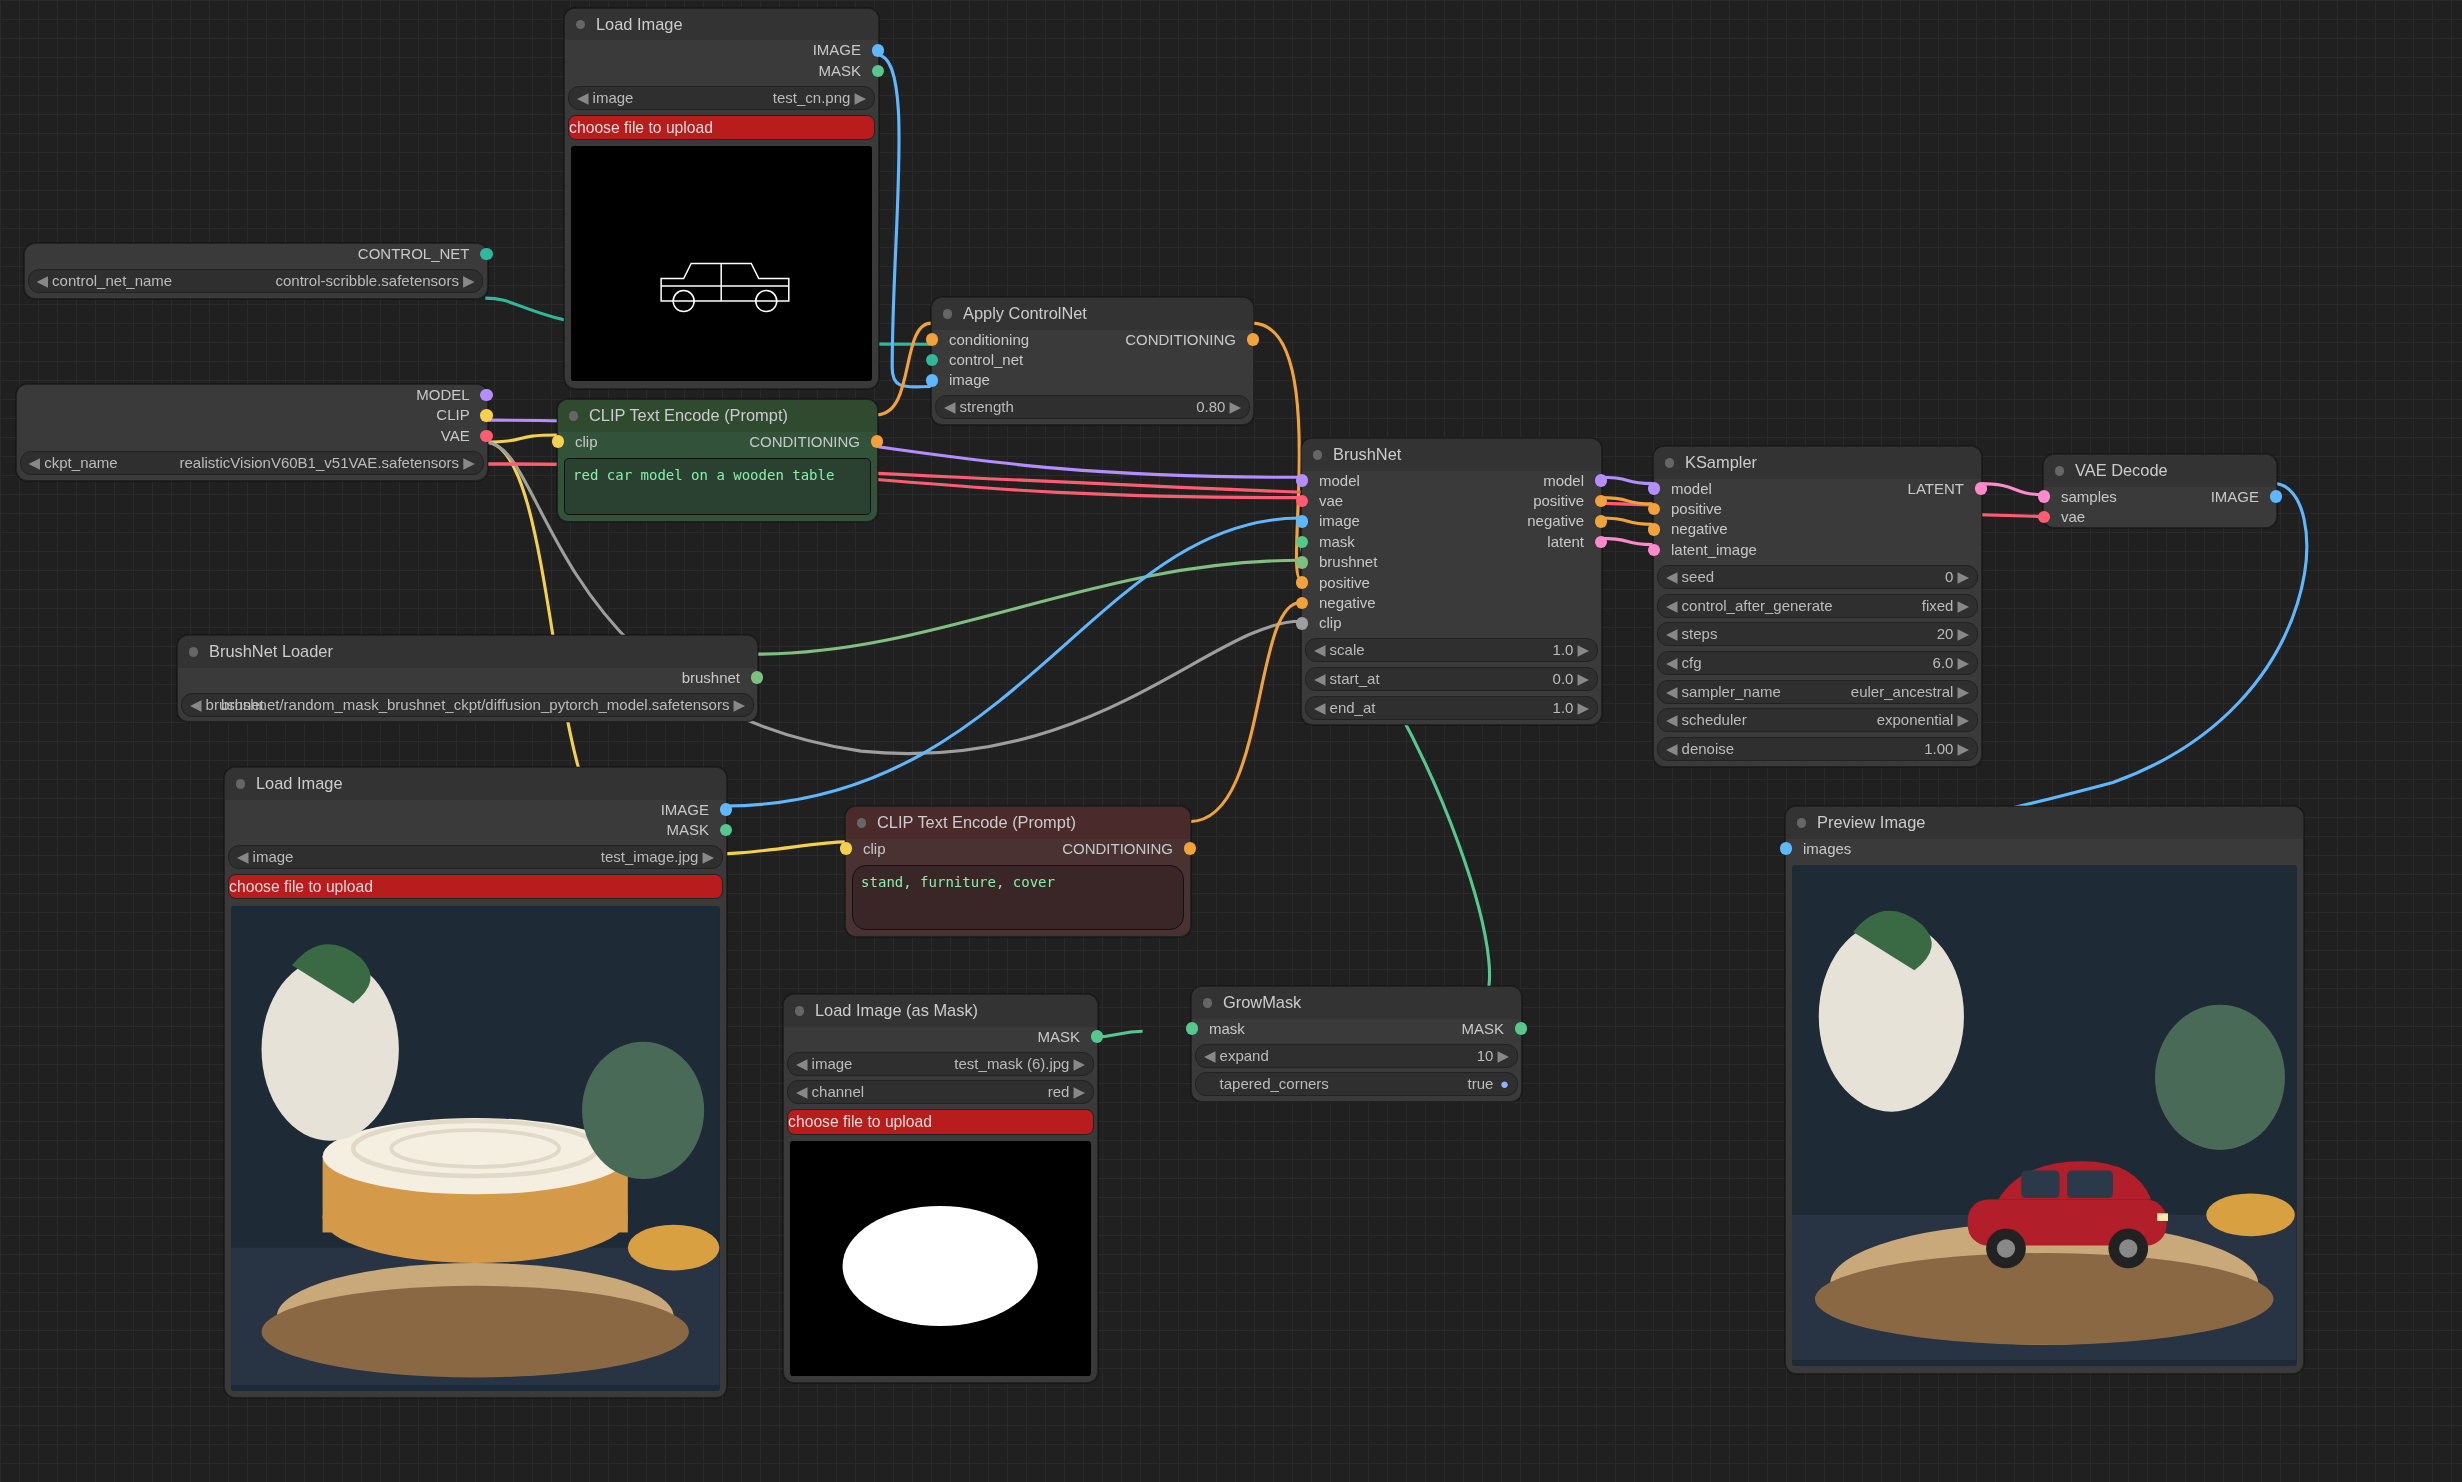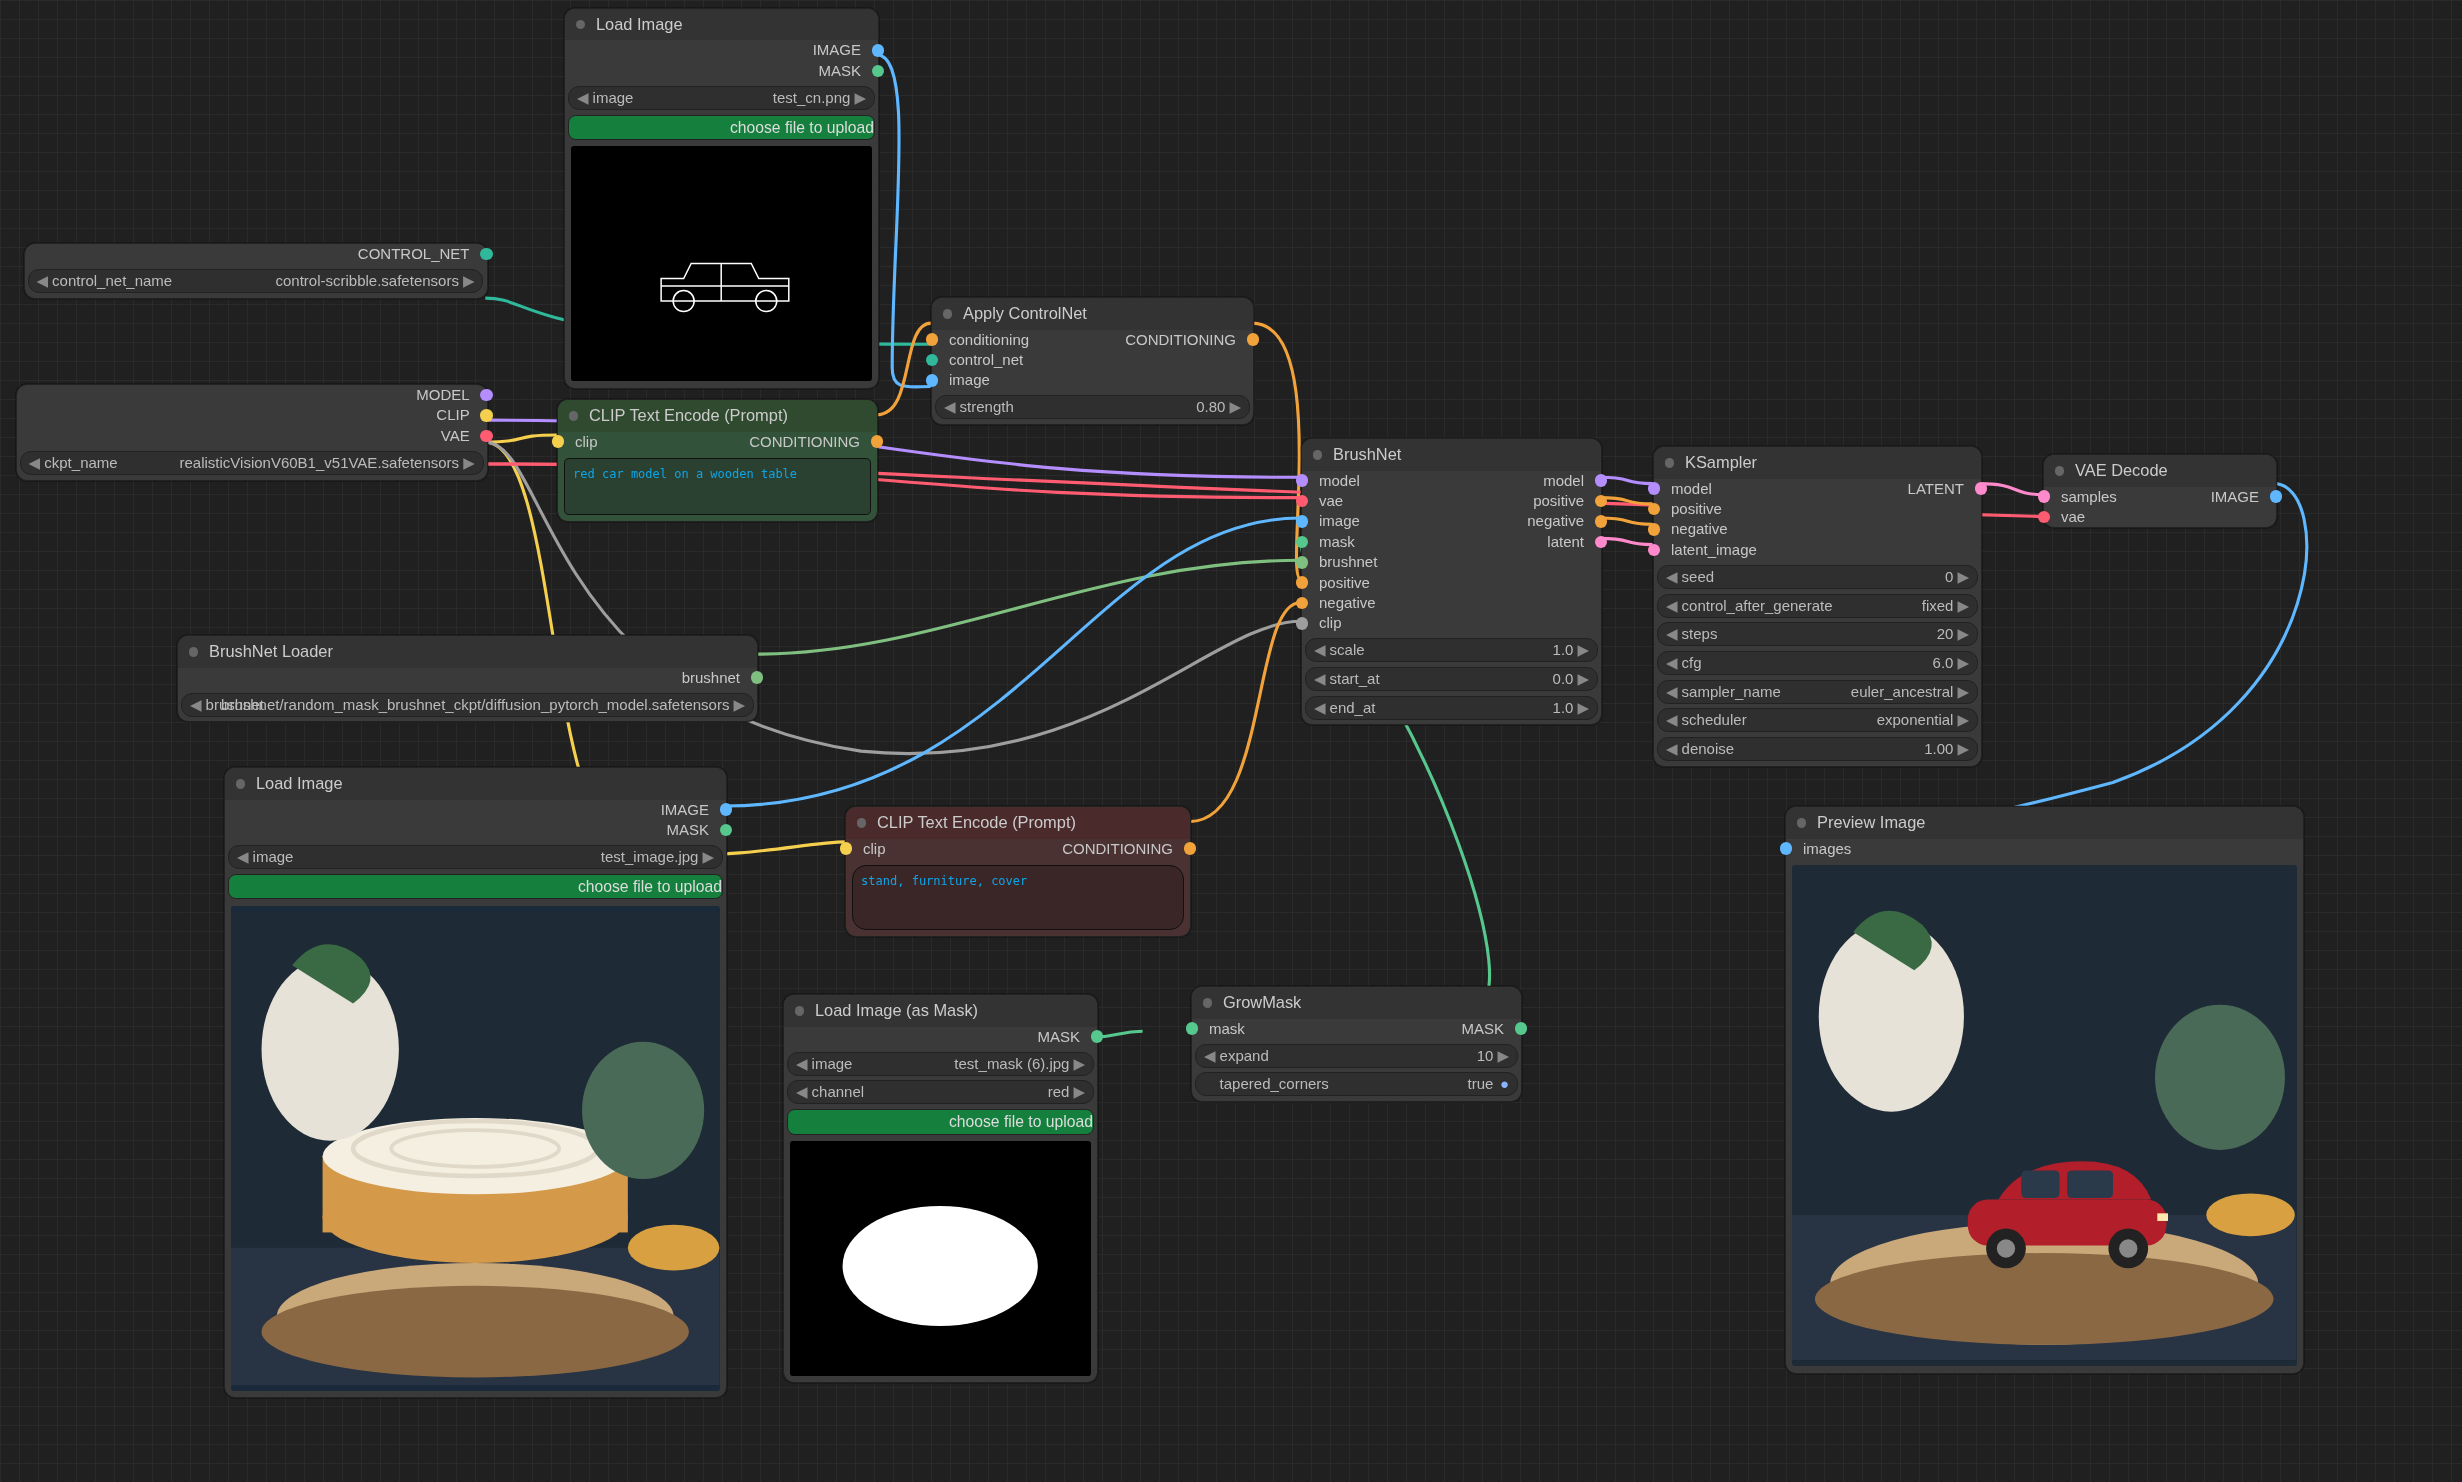--- a/index.html
+++ b/index.html
@@ -16,23 +16,23 @@
   .io-left{position:absolute;left:17px;font-size:15px;}
   .io-right{position:absolute;right:17px;font-size:15px;text-align:right;}
   .port{position:absolute;width:12.5px;height:12.5px;border-radius:50%;top:3.9px;}
   .port.left{left:-6.3px;}
   .port.right{right:-6.3px;}
   .widget{background:#2f2f2f;border:0.8px solid #222;border-radius:11px;margin:4.7px 3.1px;height:22px;line-height:22px;position:relative;font-size:15px;color:#bbb;padding:0 23.5px;}
   .widget .arrow-l{position:absolute;left:7.8px;top:0;color:#888;}
   .widget .arrow-r{position:absolute;right:7.8px;top:0;color:#888;}
   .widget .wlabel{position:absolute;left:23.5px;}
   .widget .wval{position:absolute;right:23.5px;}
-  .btn{background:#15803d;border:0.8px solid #222;border-radius:7.8px;margin:4.7px 3.1px;height:23.5px;line-height:23.5px;text-align:right;font-size:15.7px;color:#ddd;}
+  .btn{background:#b91c1c;border:0.8px solid #222;border-radius:7.8px;margin:4.7px 3.1px;height:23.5px;line-height:23.5px;text-align:left;font-size:15.7px;color:#ddd;}
   .preview{background:#000;margin:6.3px;border-radius:3.1px;}
-  .txt{background:#2a2a2a;border:0.8px solid #111;border-radius:4.7px;margin:6.3px;padding:7.8px;font-family:monospace;font-size:12px;color:#0ea5e9;}
+  .txt{background:#2a2a2a;border:0.8px solid #111;border-radius:4.7px;margin:6.3px;padding:7.8px;font-family:monospace;font-size:14px;color:#86efac;}
   .node.green .title{background:#2f4a2f;} .node.green{background:#32523a;}
   .node.green .txt{background:#2a4030;}
   .node.red .title{background:#4a2a2a;} .node.red{background:#4a3232;}
   .node.red .txt{background:#3a2626;border-radius:14px;}
 </style>
 </head>
 <body>
 <div class="grid"></div>
 
 <svg class="wires" viewBox="0 0 3146 1894" width="2462" height="1482">

